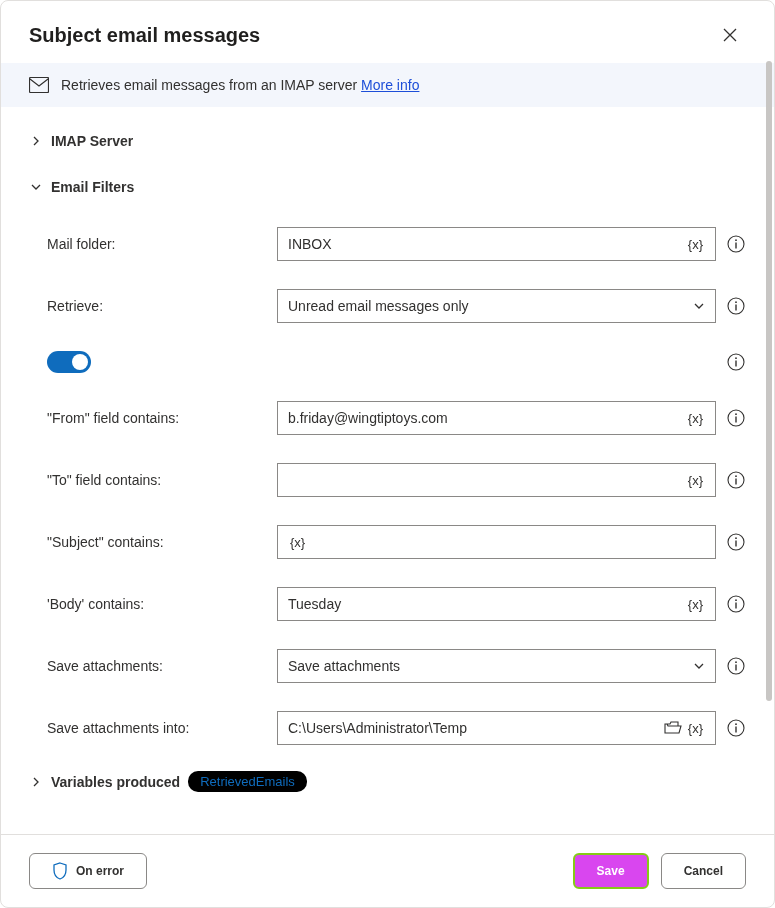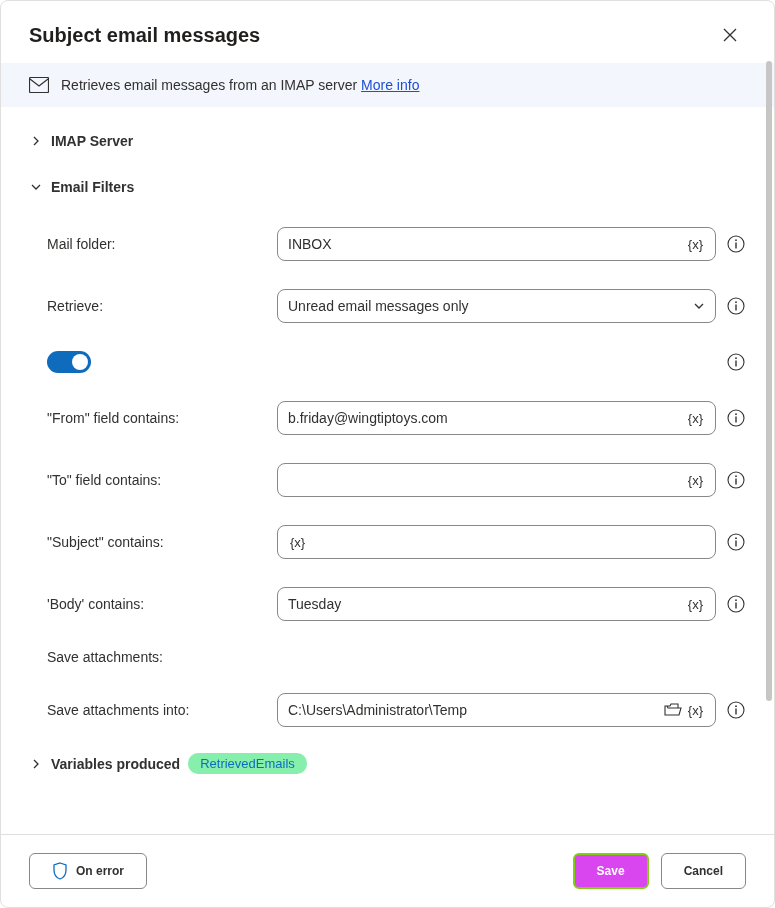--- a/index.html
+++ b/index.html
@@ -97,21 +97,21 @@
   .field-control {
     flex: 1;
     display: flex;
     align-items: center;
     gap: 10px;
   }
   .text-input, .select-input {
     width: 100%;
     height: 34px;
     border: 1px solid #8a8886;
-    border-radius: 8px;
+    border-radius: 0;
     padding: 0 10px;
     font-size: 14px;
     font-family: inherit;
     color: #323130;
     background: #fff;
     display: flex;
     align-items: center;
     position: relative;
   }
   .text-input input {
@@ -165,21 +165,21 @@
     top: 3px;
     right: 3px;
   }
   .vars-row {
     display: flex;
     align-items: center;
     gap: 8px;
     padding: 12px 0 4px 0;
   }
   .var-chip {
-    background: #86efac;
+    background: #000000;
     color: #0f6cbd;
     padding: 3px 12px;
     border-radius: 10px;
     font-size: 13px;
     cursor: pointer;
   }
   .footer {
     border-top: 1px solid #e1dfdd;
     padding: 18px 28px;
     display: flex;
@@ -372,20 +372,35 @@
                 <circle cx="9" cy="9" r="8" fill="none" stroke="#323130" stroke-width="1.1"></circle>
                 <circle cx="9" cy="5.2" r="0.9" fill="#323130"></circle>
                 <rect x="8.3" y="7.5" width="1.4" height="6" fill="#323130"></rect>
               </svg>
           </span>
         </div>
       </div>
 
       <div class="field-row">
         <div class="field-label">Save attachments:</div>
+        <div class="field-control">
+          <div class="select-input">
+            <span>Save attachments</span>
+            <svg width="12" height="12" viewBox="0 0 12 12">
+                <path d="M2 4 L6 8 L10 4" fill="none" stroke="#323130" stroke-width="1.3"></path>
+              </svg>
+          </div>
+          <span class="info-btn">
+            <svg width="18" height="18" viewBox="0 0 18 18">
+                <circle cx="9" cy="9" r="8" fill="none" stroke="#323130" stroke-width="1.1"></circle>
+                <circle cx="9" cy="5.2" r="0.9" fill="#323130"></circle>
+                <rect x="8.3" y="7.5" width="1.4" height="6" fill="#323130"></rect>
+              </svg>
+          </span>
+        </div>
       </div>
 
       <div class="field-row">
         <div class="field-label">Save attachments into:</div>
         <div class="field-control">
           <div class="text-input">
             <input value="C:\Users\Administrator\Temp" style="">
             <span class="folder-btn">
               <svg width="18" height="14" viewBox="0 0 18 14">
                   <path d="M1 3 L1 12 L15 12 L17 5 L4 5 L3 3 Z M1 3 L6 3 L7 1 L14 1 L14 5" fill="none" stroke="#323130" stroke-width="1.1"></path>

